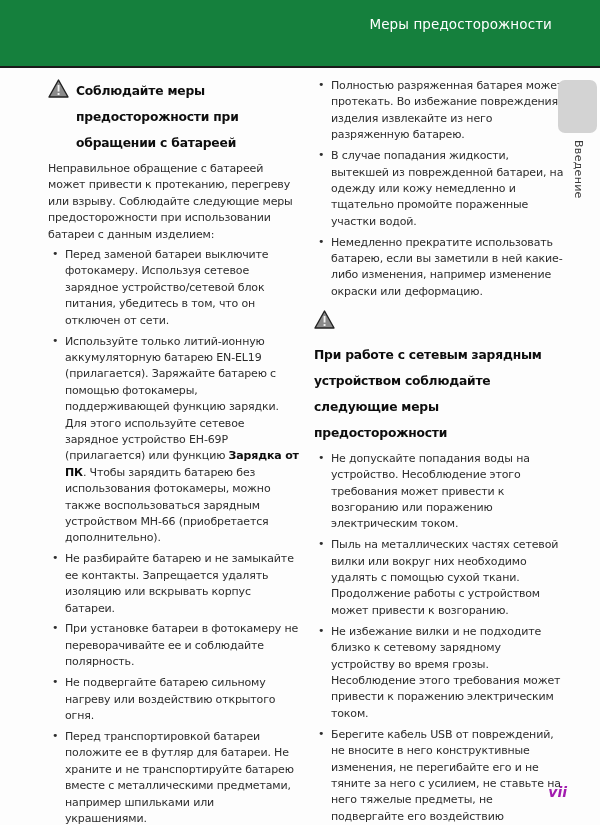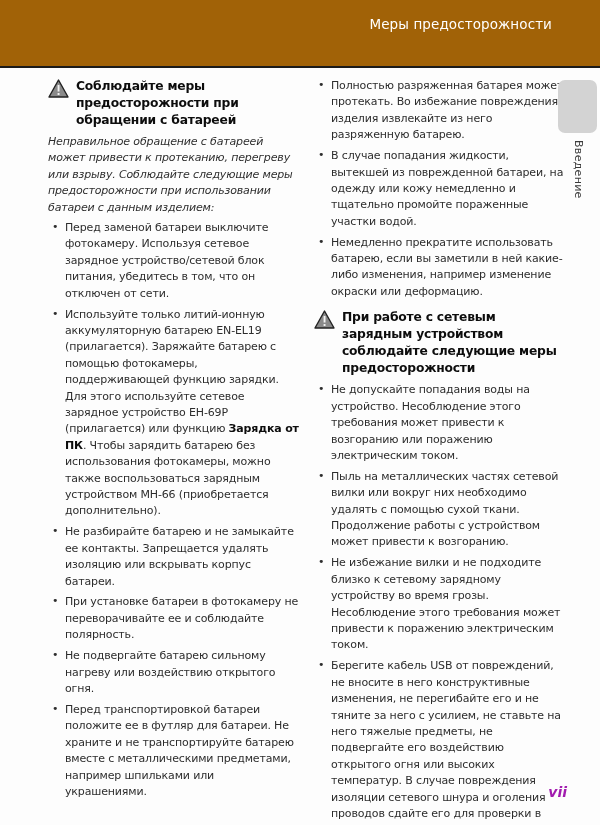--- a/index.html
+++ b/index.html
@@ -4,47 +4,47 @@
 <style>
   html,body { margin:0; padding:0; background:#e8e8e8; }
   .page {
     position:relative; width:600px; height:825px; margin:0 auto;
     background:#fdfdfd; overflow:hidden;
     font-family:"DejaVu Sans","Liberation Sans",sans-serif;
     color:#2d2d2d;
   }
   .header {
     position:absolute; top:0; left:0; width:600px; height:66px;
-    background:#a16207;
+    background:#15803d;
   }
   .header-rule {
     position:absolute; top:66px; left:0; width:600px; height:2px; background:#1a1a1a;
   }
   .header-title {
     position:absolute; top:16px; right:48px;
     color:#ffffff; font-size:13.5px; letter-spacing:0.1px;
   }
   .col { position:absolute; top:78px; font-size:11px; line-height:16.4px; letter-spacing:-0.15px; }
   .col-left  { left:48px;  width:251px; }
   .col-right { left:314px; width:251px; }
 
   .section-head { display:flex; gap:7px; margin:0 0 5px 0; }
   .warn-icon { flex:0 0 21px; padding-top:1px; }
   .section-head h2 {
-    margin:0; font-size:12.3px; line-height:17px; font-weight:bold; color:#0d0d0d;
+    margin:0; font-size:12.3px; line-height:26px; font-weight:bold; color:#0d0d0d;
     letter-spacing:-0.2px;
   }
-  .intro { margin:1px 0 4px 0;font-style:italic; }
+  .intro { margin:1px 0 4px 0; }
 
   ul.bullets { list-style:none; margin:2px 0 0 0; padding:0; }
   ul.bullets li { position:relative; padding-left:17px; margin-bottom:4.5px; }
   ul.bullets li::before { content:"\2022"; position:absolute; left:4px; top:-1px; color:#2d2d2d; }
   .bold-inline { font-weight:bold; color:#0d0d0d; }
 
-  .charger-head { margin-top:9px; }
+  .charger-head { margin-top:9px;flex-direction:column; }
 
   .side-tab {
     position:absolute; right:3px; top:80px; width:39px; height:53px;
     background:#d3d3d3; border-radius:7px;
   }
   .side-label {
     position:absolute; right:15px; top:140px;
     writing-mode:vertical-rl; text-orientation:mixed;
     font-size:11px; color:#3a3a3a; letter-spacing:0.3px;
   }

